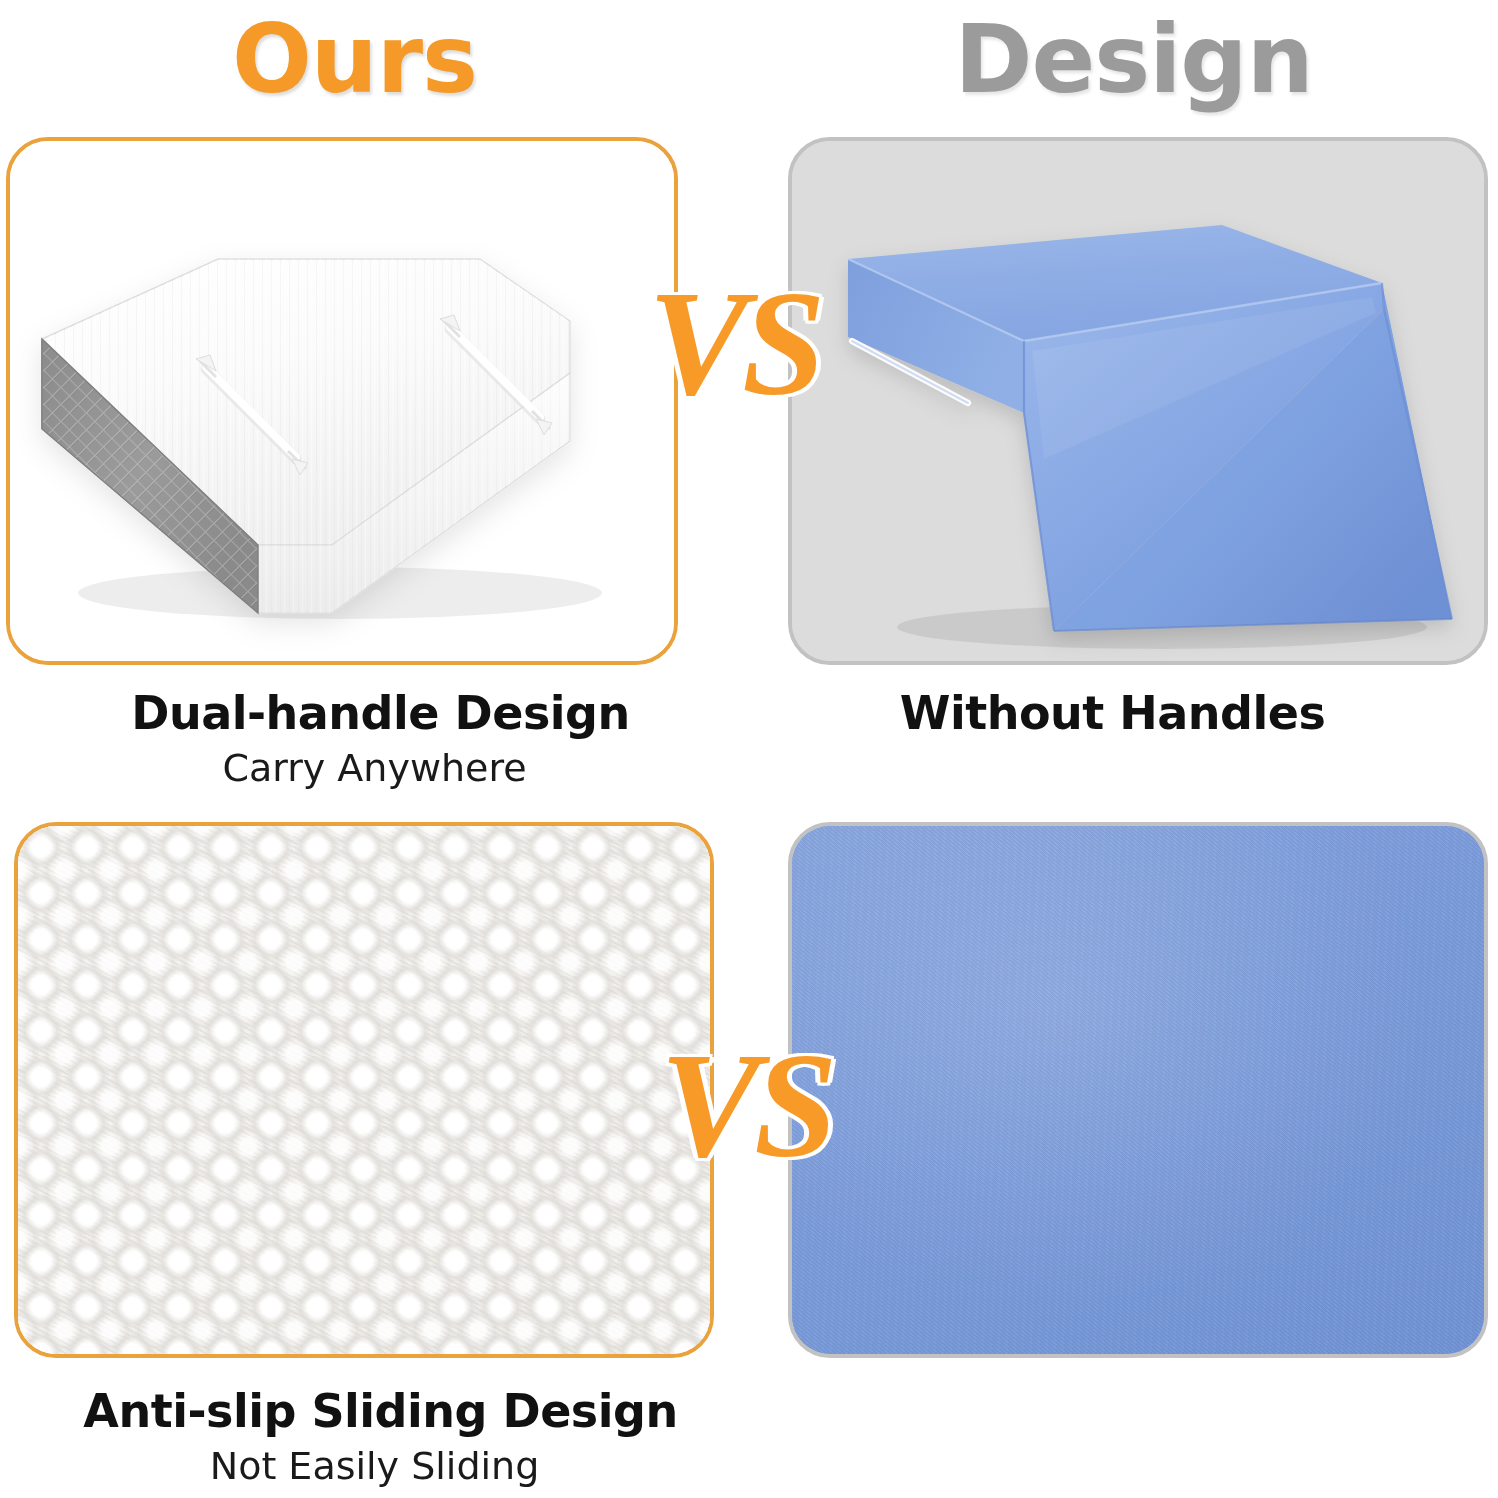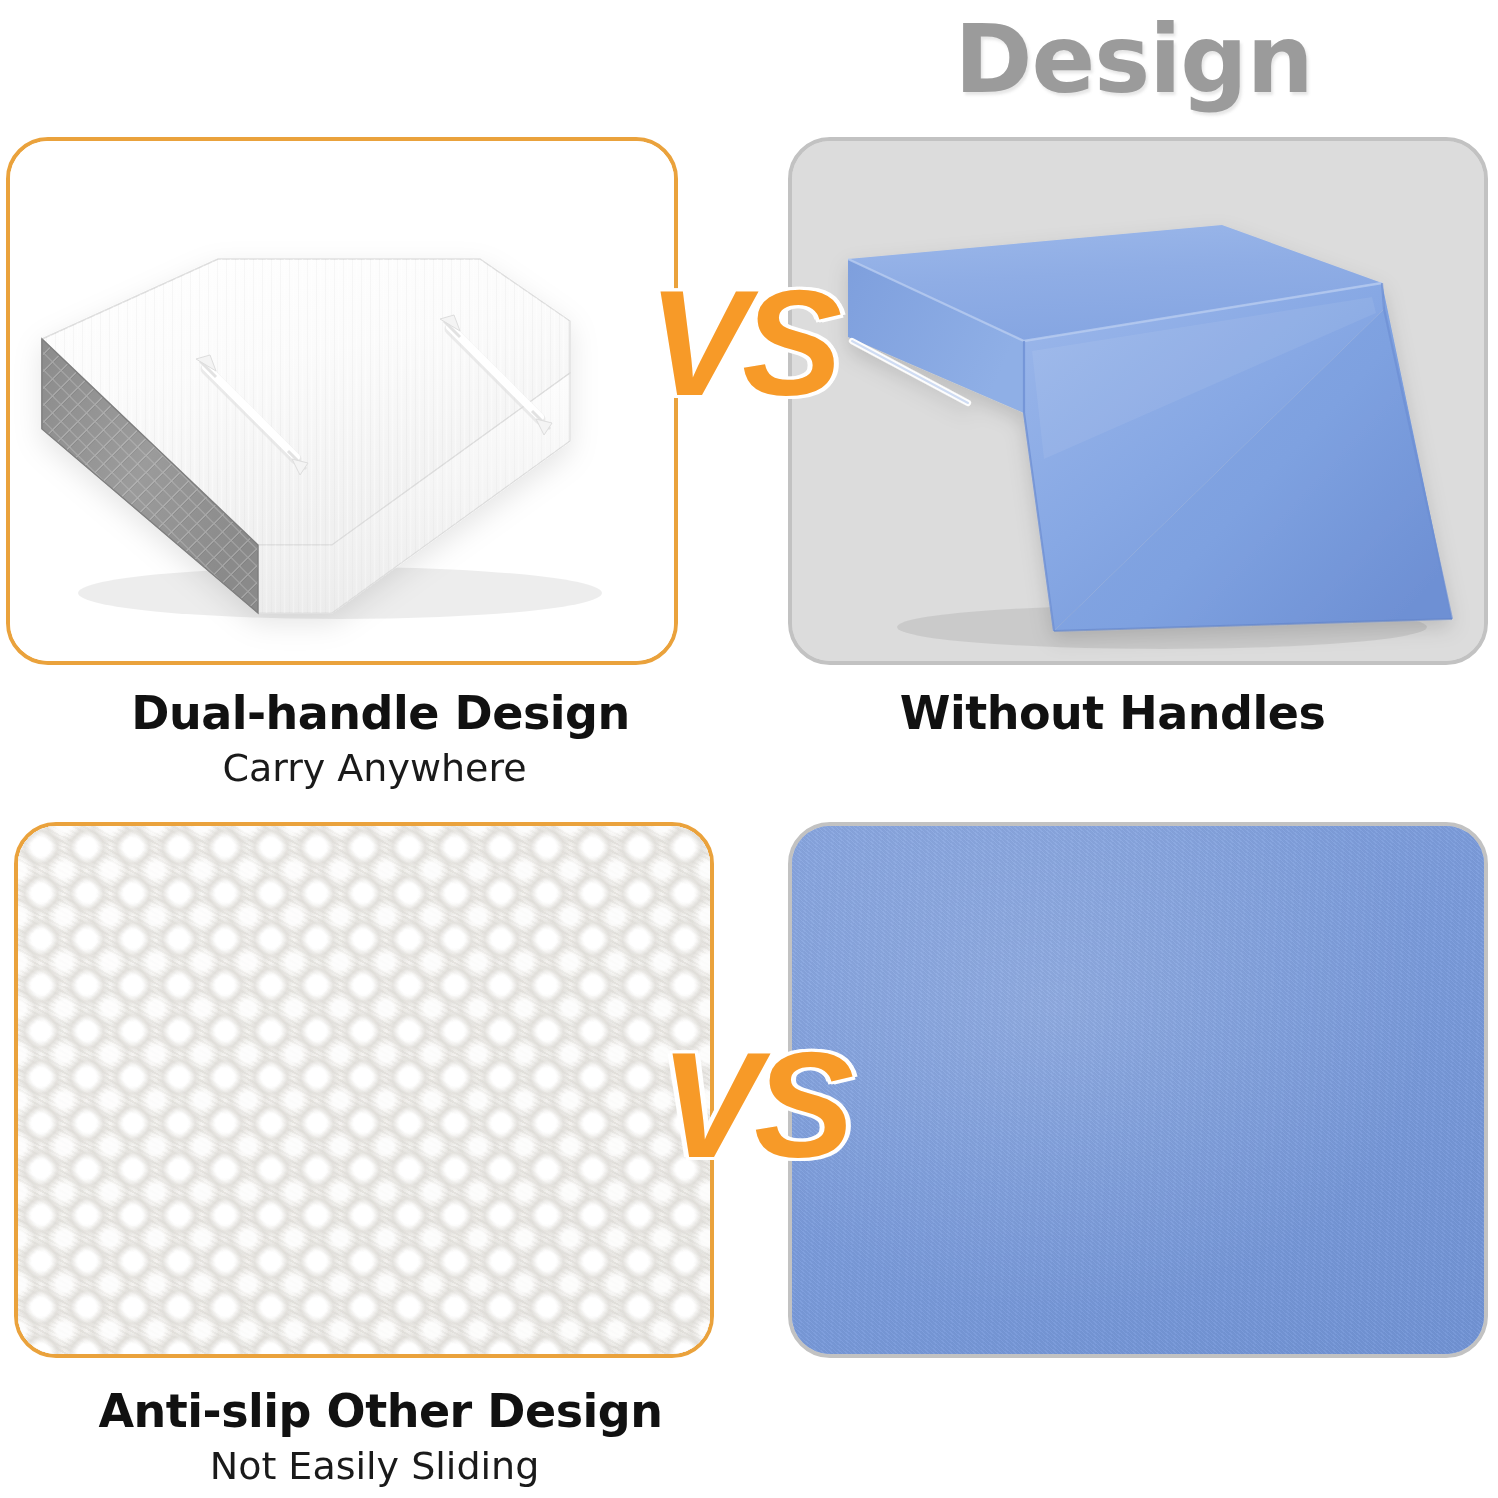--- a/index.html
+++ b/index.html
@@ -111,21 +111,21 @@
     white-space: nowrap;
   }
   #caption-ours-handles  { left: 0;    top: 688px; }
   #caption-other-handles { left: 732px; top: 688px; }
   #caption-ours-grip     { left: 0;    top: 1386px; }
   #caption-other-grip    { left: 749px; top: 1386px; }
 
   
   .vs-badge {
     position: absolute;
-    font-family: Liberation Sans, sans-serif;
+    font-family: Liberation Serif, serif;
     font-size: 150px;
     font-weight: bold;
     font-style: italic;
     color: #f79a28;
     letter-spacing: -6px;
     line-height: 1;
     user-select: none;
     text-shadow:
        3px 0 0 #ffffff, -3px 0 0 #ffffff,
        0 3px 0 #ffffff, 0 -3px 0 #ffffff,
@@ -185,20 +185,21 @@
       radial-gradient(ellipse at 38% 34%, rgba(255,255,255,0.14) 0%, rgba(255,255,255,0) 62%),
       linear-gradient(152deg, #87a5e0 0%, #7b9cdc 48%, #7294d6 100%);
   }
 </style>
 </head>
 <body>
 
 <div class="page">
 
   <div class="header-row">
+    <div class="col-header" id="header-ours">Ours</div>
     <div class="col-header" id="header-other">Design</div>
   </div>
 
   <div class="panel ours" id="panel-ours-handles">
     <div class="wedge-stage">
       <svg class="wedge-svg" width="664" height="520" viewBox="0 0 664 520">
         <defs>
           <linearGradient id="topFace" x1="0" y1="0" x2="0.35" y2="1">
             <stop offset="0%" stop-color="#ffffff"></stop>
             <stop offset="45%" stop-color="#fbfbfb"></stop>
@@ -329,21 +330,21 @@
 
   <div class="panel ours" id="panel-ours-grip">
     <div class="grip-fabric"></div>
   </div>
 
   <div class="panel other" id="panel-other-grip">
     <div class="plain-blue"></div>
   </div>
 
   <div class="caption" id="caption-ours-grip">
-    <div class="cap-title">Anti-slip Other Design</div>
+    <div class="cap-title">Anti-slip Sliding Design</div>
     <div class="cap-sub">Not Easily Sliding</div>
   </div>
 
 
   <div class="vs-badge" id="vs-row-1">VS</div>
   <div class="vs-badge" id="vs-row-2">VS</div>
 
 </div>
 
 </body></html>

